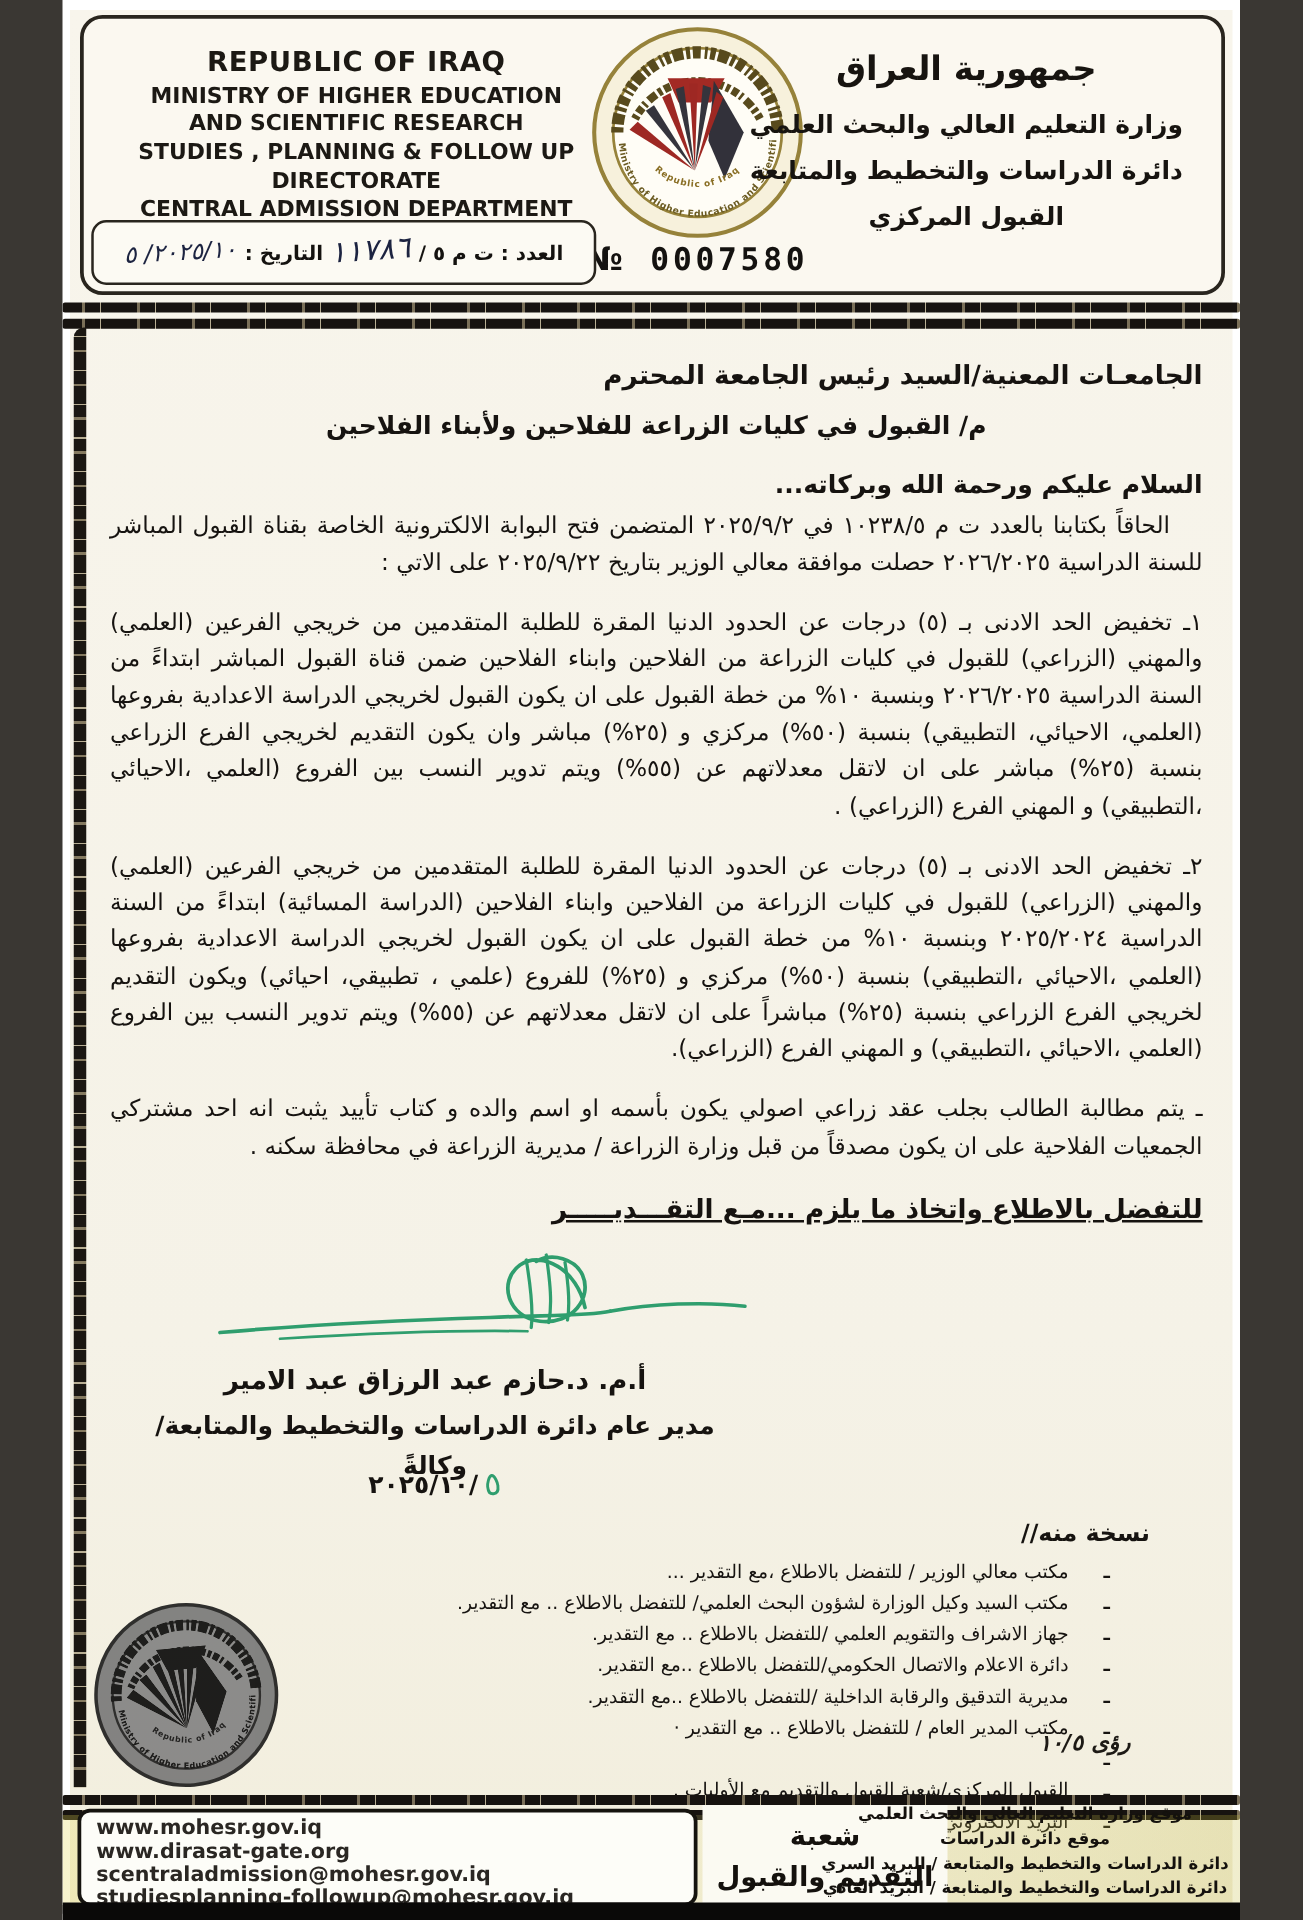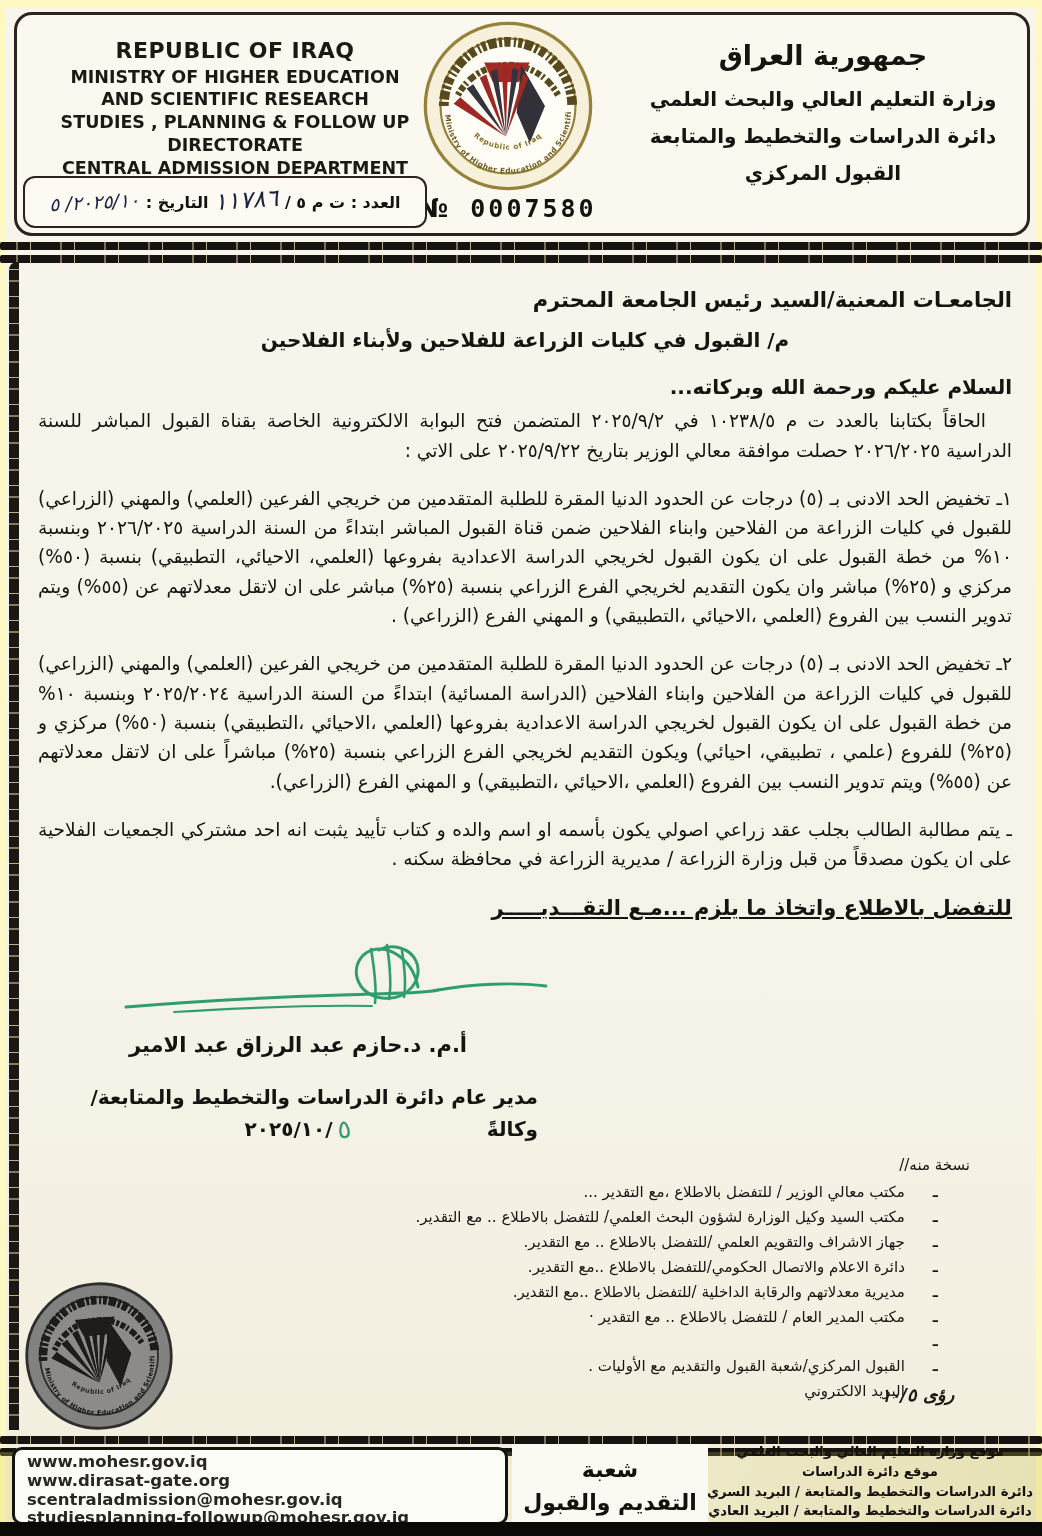--- a/index.html
+++ b/index.html
@@ -1,16 +1,16 @@
 <!DOCTYPE html>
 <html lang="ar"><head>
 <meta charset="utf-8">
 <style>
   html,body{margin:0;padding:0;background:#3a3733;}
-  .page{position:relative;width:1042px;height:1536px;margin:0 auto;background:#fef9c3;
+  .page{position:relative;width:942px;height:1536px;margin:0 auto;background:#ffffff;
         font-family:"DejaVu Sans",sans-serif;color:#14120f;overflow:hidden;}
   .paper{position:absolute;left:6px;right:6px;top:8px;bottom:14px;
          background:linear-gradient(180deg,#f8f5ec 0%,#f5f2e7 70%,#f2eedd 100%);}
 
   
   .hdr-frame{position:absolute;left:14px;top:12px;right:12px;height:218px;
              border:3px solid #29251e;border-radius:18px;background:#fbf8f0;}
   .hdr-en{position:absolute;left:14px;top:22px;width:408px;text-align:center;
           font-weight:bold;color:#1c1914;line-height:1.3;}
   .hdr-en .l0{font-size:22px;letter-spacing:.5px;}
@@ -53,30 +53,30 @@
   .para{text-align:justify;margin-top:3px;}
   .para.indent{text-indent:26px;}
   .closing{text-align:right;font-weight:bold;font-size:21px;margin-top:9px;
            text-decoration:underline;}
 
   
   .sig-block{position:relative;height:212px;margin-top:14px;direction:ltr;}
   .sig-svg{position:absolute;left:78px;top:-6px;}
   .sig-name{position:absolute;left:40px;top:90px;width:440px;text-align:center;
             font-weight:bold;font-size:21px;direction:rtl;}
-  .sig-title{position:absolute;left:20px;top:127px;width:480px;
-             font-weight:bold;font-size:20px;direction:rtl;margin-top:16px;}
+  .sig-title{position:absolute;left:20px;top:127px;width:480px;text-align:center;
+             font-weight:bold;font-size:20px;direction:rtl;}
   .sig-date{position:absolute;left:60px;top:168px;width:400px;text-align:center;
             font-size:20px;font-weight:bold;direction:ltr;}
   .green-day{color:#2f9e6e;font-size:26px;font-weight:normal;display:inline-block;
              transform:rotate(-6deg) translateY(2px);margin-left:5px;}
 
   
   .copies{margin-top:2px;font-size:15px;line-height:1.66;}
-  .copies-heading{font-weight:normal;font-size:15px;padding-left:0;padding-right:42px;}
+  .copies-heading{font-weight:bold;font-size:19px;padding-left:0;padding-right:42px;}
   .copies-list{list-style:none;margin:2px 0 0 0;padding:0 74px 0 0;}
   .copies-list li{display:flex;direction:rtl;gap:28px;}
   .copies-list .dash{flex:0 0 auto;font-weight:bold;}
 
   .hand-note{position:absolute;right:88px;top:1384px;font-size:18px;font-style:italic;
              color:#1d1a15;transform:rotate(-1deg);font-weight:bold;}
 
   
   .stamp{position:absolute;left:20px;top:1280px;width:158px;height:152px;
          filter:grayscale(1) brightness(.5) contrast(1.7);opacity:.88;
@@ -220,21 +220,21 @@
         <li>
             <span class="dash">ـ</span>
             <span>جهاز الاشراف والتقويم العلمي /للتفضل بالاطلاع .. مع التقدير.</span>
           </li>
         <li>
             <span class="dash">ـ</span>
             <span>دائرة الاعلام والاتصال الحكومي/للتفضل بالاطلاع ..مع التقدير.</span>
           </li>
         <li>
             <span class="dash">ـ</span>
-            <span>مديرية معدلاتهم والرقابة الداخلية /للتفضل بالاطلاع ..مع التقدير.</span>
+            <span>مديرية التدقيق والرقابة الداخلية /للتفضل بالاطلاع ..مع التقدير.</span>
           </li>
         <li>
             <span class="dash">ـ</span>
             <span>مكتب المدير العام / للتفضل بالاطلاع .. مع التقدير ·</span>
           </li>
         <li>
             <span class="dash">ـ</span>
           </li>
         <li>
             <span class="dash">ـ</span>

